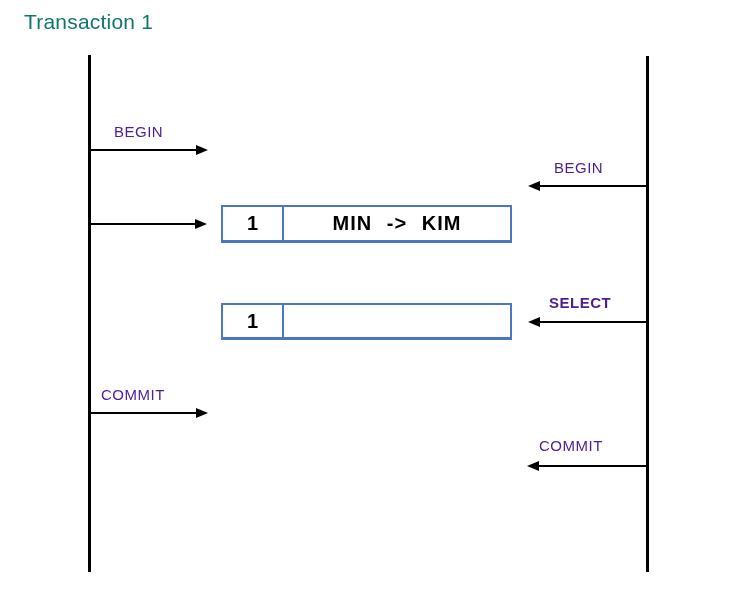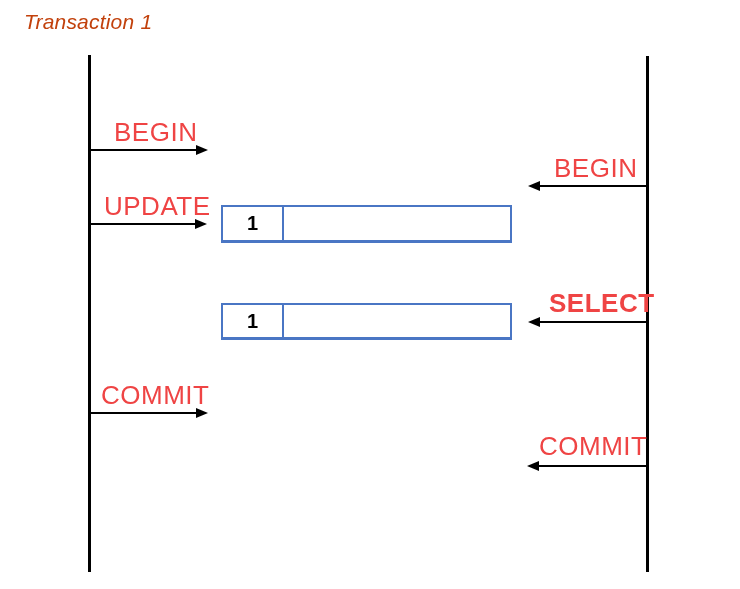--- a/index.html
+++ b/index.html
@@ -11,36 +11,35 @@
   .canvas {
     position: relative;
     width: 740px;
     height: 589px;
     background: #ffffff;
     overflow: hidden;
   }
   .title {
     position: absolute;
     font-size: 21px;
-    color: #c2410c;
+    color: #0f766e;
     letter-spacing: 0.2px;
     white-space: nowrap;
-    font-style: italic;
   }
   .title.t1 { left: 24px; top: 10px; }
   .title.t2 { left: 579px; top: 10px; }
   .lifeline {
     position: absolute;
     width: 3px;
     background: #000000;
   }
   .op-label {
     position: absolute;
-    font-size: 26px;
-    color: #ef4444;
+    font-size: 15px;
+    color: #4c1d95;
     letter-spacing: 0.5px;
     white-space: nowrap;
     line-height: 24px;
   }
   .arrow {
     position: absolute;
     height: 2px;
     background: #000000;
   }
   .head {
@@ -95,27 +94,27 @@
   <div class="title t1">Transaction 1</div>
 
   <div class="lifeline" style="left:88px; top:55px; height:517px;"></div>
   <div class="lifeline" style="left:646px; top:56px; height:516px;"></div>
 
   <div class="op-label" style="left:114px; top:120px;">BEGIN</div>
   <div class="arrow" style="left:89px; top:149px; width:107px;">
     <span class="head head-right"></span>
   </div>
 
-  <div class="op-label" style="left:104px; top:194px;">UPDATE</div>
   <div class="arrow" style="left:89px; top:223px; width:106px;">
     <span class="head head-right"></span>
   </div>
 
   <div class="record-box" style="left:221px; top:205px; width:291px; height:38px;">
     <div class="cell key">1</div>
+    <div class="cell value">MIN -&gt; KIM</div>
   </div>
 
   <div class="op-label" style="left:554px; top:156px;">BEGIN</div>
   <div class="arrow" style="left:540px; top:185px; width:107px;">
     <span class="head head-left"></span>
   </div>
 
   <div class="op-label" style="left:549px; top:291px;font-weight:bold;">SELECT</div>
   <div class="arrow" style="left:540px; top:321px; width:107px;">
     <span class="head head-left"></span>

